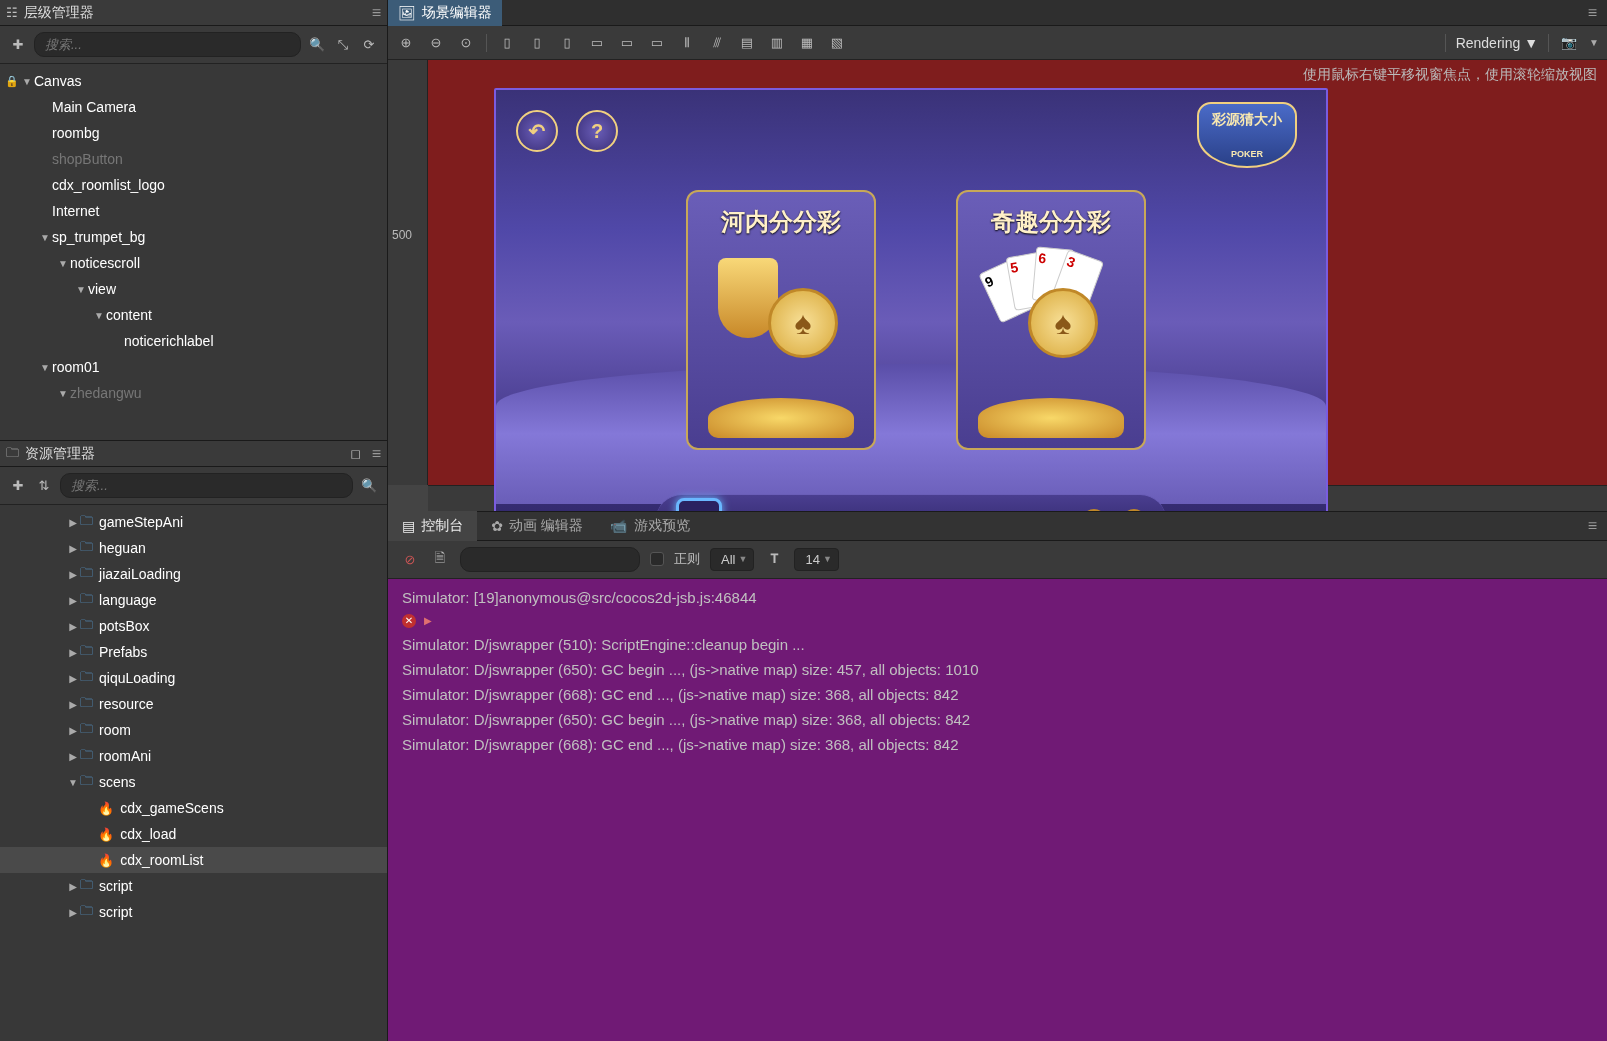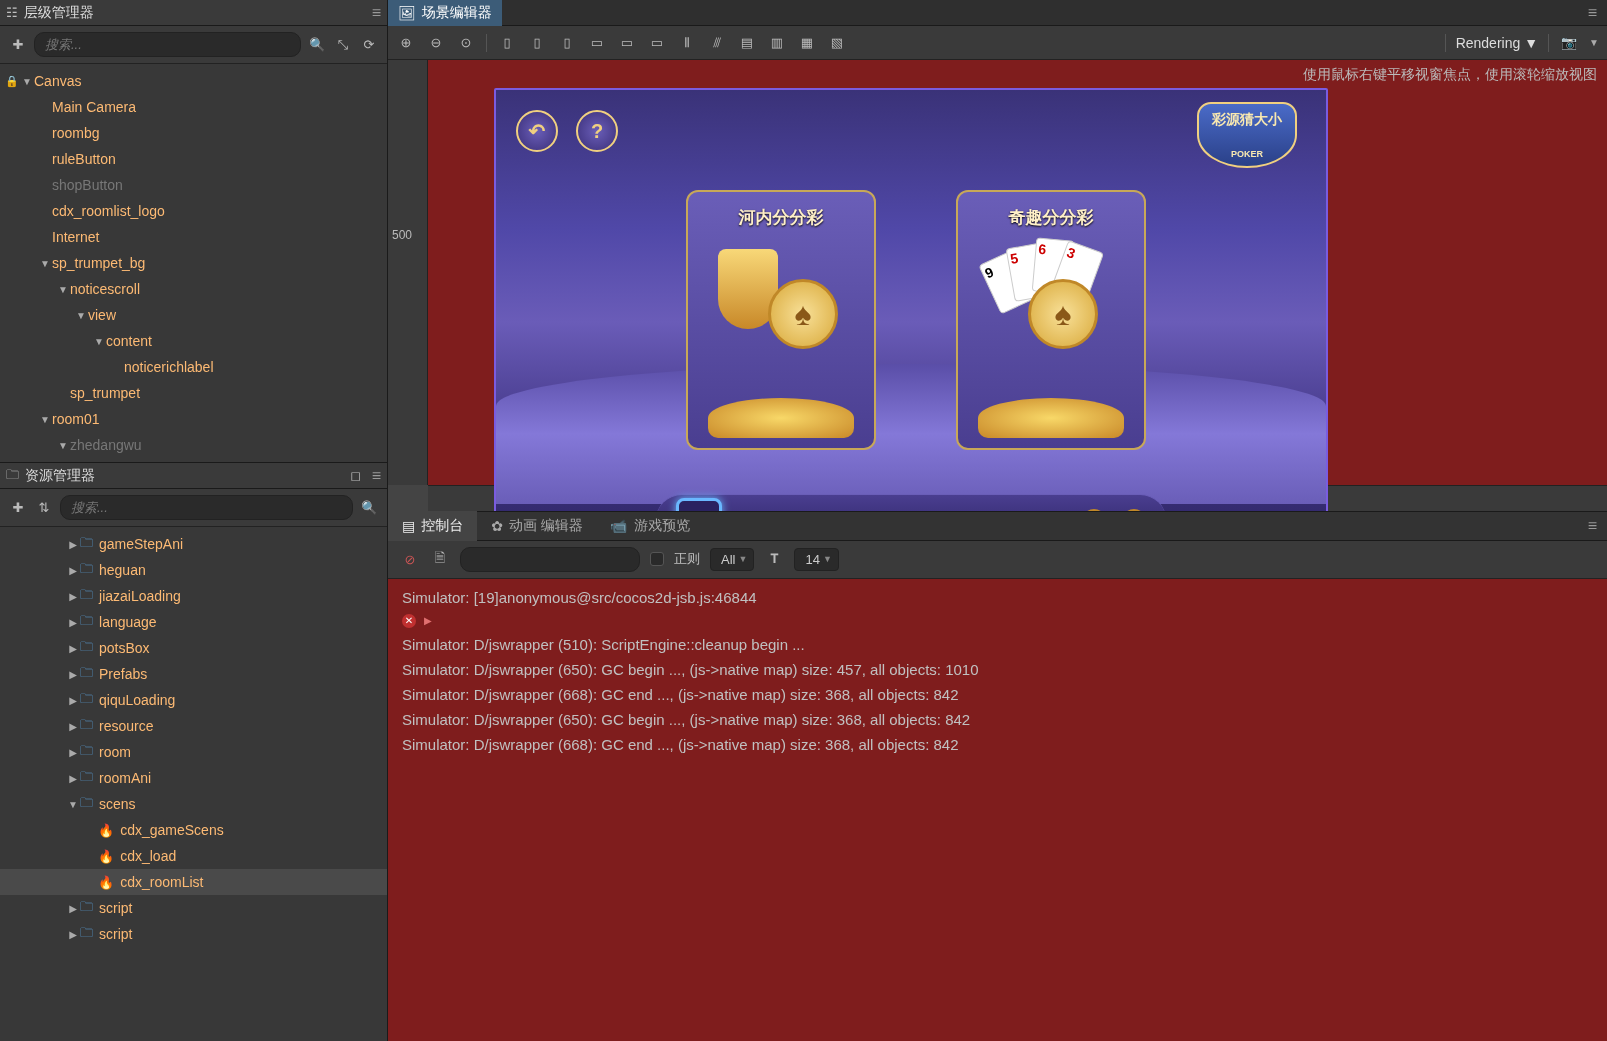--- a/index.html
+++ b/index.html
@@ -15,21 +15,21 @@
 
 .hierarchy { flex: 0 0 440px; display: flex; flex-direction: column; background: #383838; }
 .toolbar-row { display: flex; align-items: center; gap: 6px; padding: 6px 8px; background: #3a3a3a; border-bottom: 1px solid #222; }
 .search-input { flex: 1; background: #2a2a2a; border: 1px solid #222; border-radius: 10px; padding: 4px 10px; color: #ccc; font-size: 13px; }
 .search-input::placeholder { color: #777; font-style: italic; }
 .tree { flex: 1; overflow: auto; padding: 4px 0; }
 .tree-row { display: flex; align-items: center; height: 26px; padding-right: 8px; cursor: pointer; }
 .tree-row.selected { background: #4a4a4a; }
 .tree-row .indent { display: inline-block; }
 .tree-row .chev { width: 14px; text-align: center; color: #aaa; font-size: 10px; }
-.tree-row .label { color: #fdba74; font-size: 14px; }
+.tree-row .label { color: #ffffff; font-size: 14px; }
 .tree-row .label.dim { color: #777; }
 .lock-icon { color: #c66; width: 16px; text-align: center; font-size: 11px; }
 
 
 .assets { flex: 1; display: flex; flex-direction: column; background: #383838; border-top: 1px solid #1a1a1a; }
 
 
 .scene-tabs { display: flex; align-items: center; background: #2f2f2f; height: 26px; border-bottom: 1px solid #1a1a1a; }
 .scene-tab { background: #3c5c78; color: #fff; padding: 4px 10px; font-size: 14px; display: flex; align-items: center; gap: 6px; height: 26px; }
 .scene-toolbar { display: flex; align-items: center; background: #3a3a3a; border-bottom: 1px solid #222; height: 34px; padding: 0 8px; gap: 10px; }
@@ -47,21 +47,21 @@
 .game-preview .sky { position: absolute; inset: 0; background: linear-gradient(180deg, #3a3278 0%, #5048a8 30%, #6a5cb8 50%, #4a3e90 70%, #2a2260 100%); }
 .game-preview .stadium { position: absolute; bottom: 50px; left: 0; right: 0; height: 140px; background: linear-gradient(180deg, #5a4ea8 0%, #8478d8 50%, #6a5eb8 100%); border-radius: 50% 50% 0 0 / 30% 30% 0 0; }
 .logo-badge { position: absolute; right: 14px; top: 10px; width: 130px; height: 70px; display: flex; align-items: center; justify-content: center; }
 .logo-badge .shield { width: 100px; height: 66px; background: linear-gradient(180deg,#4a6bc8,#2a4088); border: 2px solid #f0d080; border-radius: 14px 14px 50% 50%; display: flex; flex-direction: column; align-items: center; justify-content: center; color: #f8e8b0; font-weight: bold; gap: 20px; }
 .nav-btn { position: absolute; top: 20px; width: 42px; height: 42px; border-radius: 50%; background: radial-gradient(circle,#6a5eb8,#3a2e78); border: 2px solid #f0d080; display: flex; align-items: center; justify-content: center; color: #f0d080; font-size: 20px; font-weight: bold; }
 .nav-back { left: 20px; }
 .nav-help { left: 80px; }
 .game-card { position: absolute; top: 100px; width: 190px; height: 260px; border: 2px solid #c8a858; border-radius: 12px; background: linear-gradient(180deg,#6a5eb8 0%,#4a3e90 100%); display: flex; flex-direction: column; align-items: center; padding: 10px; }
 .game-card.left { left: 190px; }
 .game-card.right { left: 460px; }
-.game-card .card-title { color: #fff0c8; font-size: 17px; font-weight: bold; margin: 4px 0 10px; text-shadow: 0 1px 2px #000; text-align: right; }
+.game-card .card-title { color: #fff0c8; font-size: 24px; font-weight: bold; margin: 4px 0 10px; text-shadow: 0 1px 2px #000; text-align: right; }
 .game-card .card-art { flex: 1; position: relative; width: 100%; }
 .trophy { position: absolute; left: 20px; top: 10px; width: 60px; height: 80px; background: linear-gradient(180deg,#f8d878,#c88828); border-radius: 8px 8px 30px 30px; }
 .coin { position: absolute; width: 70px; height: 70px; border-radius: 50%; background: radial-gradient(circle,#f8e098,#d8a838); border: 3px solid #c08828; display: flex; align-items: center; justify-content: center; font-size: 32px; color: #8a5818; }
 .coin.c1 { left: 70px; top: 40px; }
 .coin.c2 { left: 60px; top: 40px; }
 .coins-pile { position: absolute; bottom: 0; left: 10px; right: 10px; height: 40px; background: radial-gradient(ellipse at center,#f8d868,#c88828); border-radius: 50% 50% 10px 10px; }
 .cards-fan { position: absolute; left: 20px; top: 0; width: 120px; height: 80px; }
 .pcard { position: absolute; width: 38px; height: 54px; background: #fff; border-radius: 4px; border: 1px solid #ccc; display: flex; align-items: flex-start; justify-content: flex-start; font-size: 14px; padding: 2px; font-weight: bold; }
 .pcard.r1 { left: 0; top: 16px; transform: rotate(-25deg); } .pcard.r2 { left: 22px; top: 6px; transform: rotate(-10deg); } .pcard.r3 { left: 46px; top: 0; transform: rotate(5deg); } .pcard.r4 { left: 70px; top: 6px; transform: rotate(20deg); }
 .bottom-bar { position: absolute; bottom: 8px; left: 160px; right: 160px; height: 52px; background: linear-gradient(180deg,#4a3e90,#2a2260); border-radius: 26px; border-top: 1px solid #6a5eb8; display: flex; align-items: center; padding: 0 20px; gap: 16px; }
@@ -72,21 +72,21 @@
 
 
 .bottom-tabs { display: flex; align-items: center; background: #333; height: 30px; border-top: 1px solid #1a1a1a; border-bottom: 1px solid #1a1a1a; }
 .btab { display: flex; align-items: center; gap: 6px; padding: 0 14px; height: 30px; color: #aaa; cursor: pointer; font-size: 14px; }
 .btab.active { background: #444; color: #eee; }
 .console-toolbar { display: flex; align-items: center; gap: 10px; padding: 6px 12px; background: #3a3a3a; border-bottom: 1px solid #222; }
 .console-toolbar .filter-input { width: 180px; background: #2a2a2a; border: 1px solid #222; border-radius: 10px; padding: 4px 10px; color: #ccc; }
 .console-toolbar .dropdown { background: #2a2a2a; border: 1px solid #222; border-radius: 4px; padding: 3px 18px 3px 10px; color: #ccc; position: relative; }
 .console-toolbar .dropdown::after { content: "▼"; position: absolute; right: 6px; top: 5px; font-size: 9px; color: #888; }
 .checkbox-sq { width: 14px; height: 14px; border: 1px solid #555; border-radius: 3px; background: #2a2a2a; }
-.console-out { flex: 1; background: #7f1d1d; overflow: auto; padding: 6px 0; font-family: "Consolas", monospace; font-size: 15px; }
+.console-out { flex: 1; background: #701a75; overflow: auto; padding: 6px 0; font-family: "Consolas", monospace; font-size: 15px; }
 .log-line { padding: 4px 14px; color: #c0c0c0; white-space: nowrap; }
 .log-line.error { color: #e07070; display: flex; align-items: center; gap: 8px; }
 .err-icon { width: 14px; height: 14px; border-radius: 50%; background: #c03030; color: #fff; display: inline-flex; align-items: center; justify-content: center; font-size: 10px; }
 
 .menu-icon { color: #999; font-size: 16px; }
 </style>
 </head>
 <body>
 
 <div class="left-col">
@@ -117,25 +117,20 @@
           <span class="label">Main Camera</span>
         </div>
         <div class="tree-row">
           <span class="indent" style="width: 38px;"></span>
           <span class="chev"></span>
           <span class="label">roombg</span>
         </div>
         <div class="tree-row">
           <span class="indent" style="width: 38px;"></span>
           <span class="chev"></span>
-          <span class="label">ruleButton</span>
-        </div>
-        <div class="tree-row">
-          <span class="indent" style="width: 38px;"></span>
-          <span class="chev"></span>
           <span class="label dim">shopButton</span>
         </div>
         <div class="tree-row">
           <span class="indent" style="width: 38px;"></span>
           <span class="chev"></span>
           <span class="label">cdx_roomlist_logo</span>
         </div>
         <div class="tree-row">
           <span class="indent" style="width: 38px;"></span>
           <span class="chev"></span>
@@ -158,25 +153,20 @@
         </div>
         <div class="tree-row">
           <span class="indent" style="width: 92px;"></span>
           <span class="chev">▼</span>
           <span class="label">content</span>
         </div>
         <div class="tree-row">
           <span class="indent" style="width: 110px;"></span>
           <span class="chev"></span>
           <span class="label">noticerichlabel</span>
-        </div>
-        <div class="tree-row">
-          <span class="indent" style="width: 56px;"></span>
-          <span class="chev"></span>
-          <span class="label">sp_trumpet</span>
         </div>
         <div class="tree-row">
           <span class="indent" style="width: 38px;"></span>
           <span class="chev">▼</span>
           <span class="label">room01</span>
         </div>
         <div class="tree-row">
           <span class="indent" style="width: 56px;"></span>
           <span class="chev">▼</span>
           <span class="label dim">zhedangwu</span>

